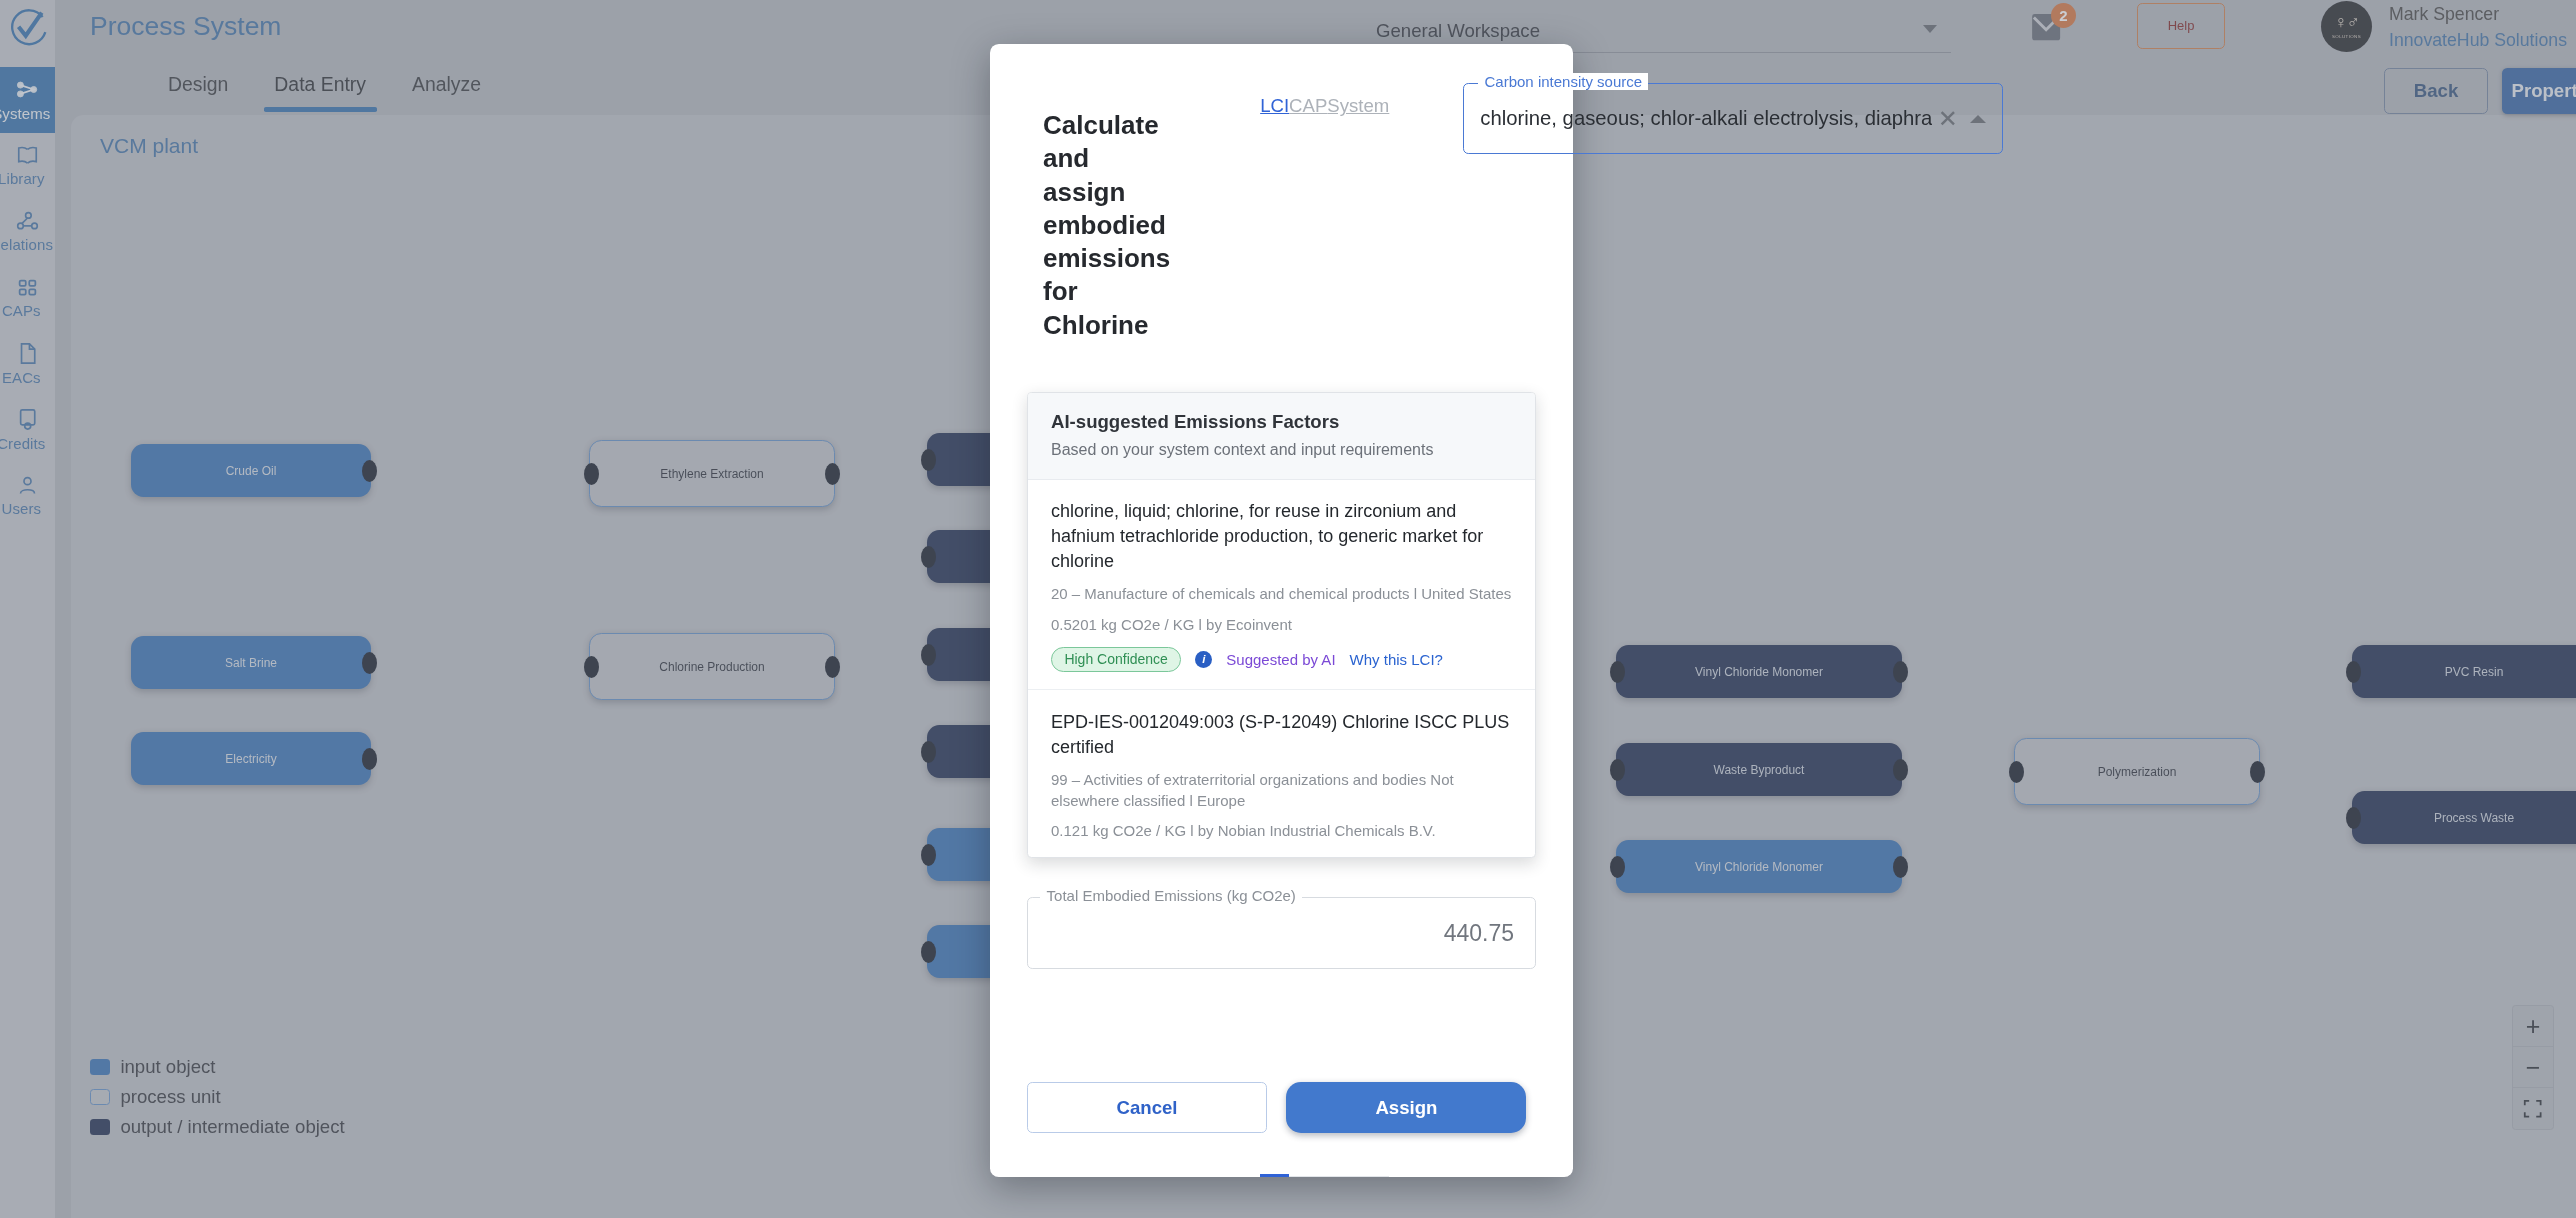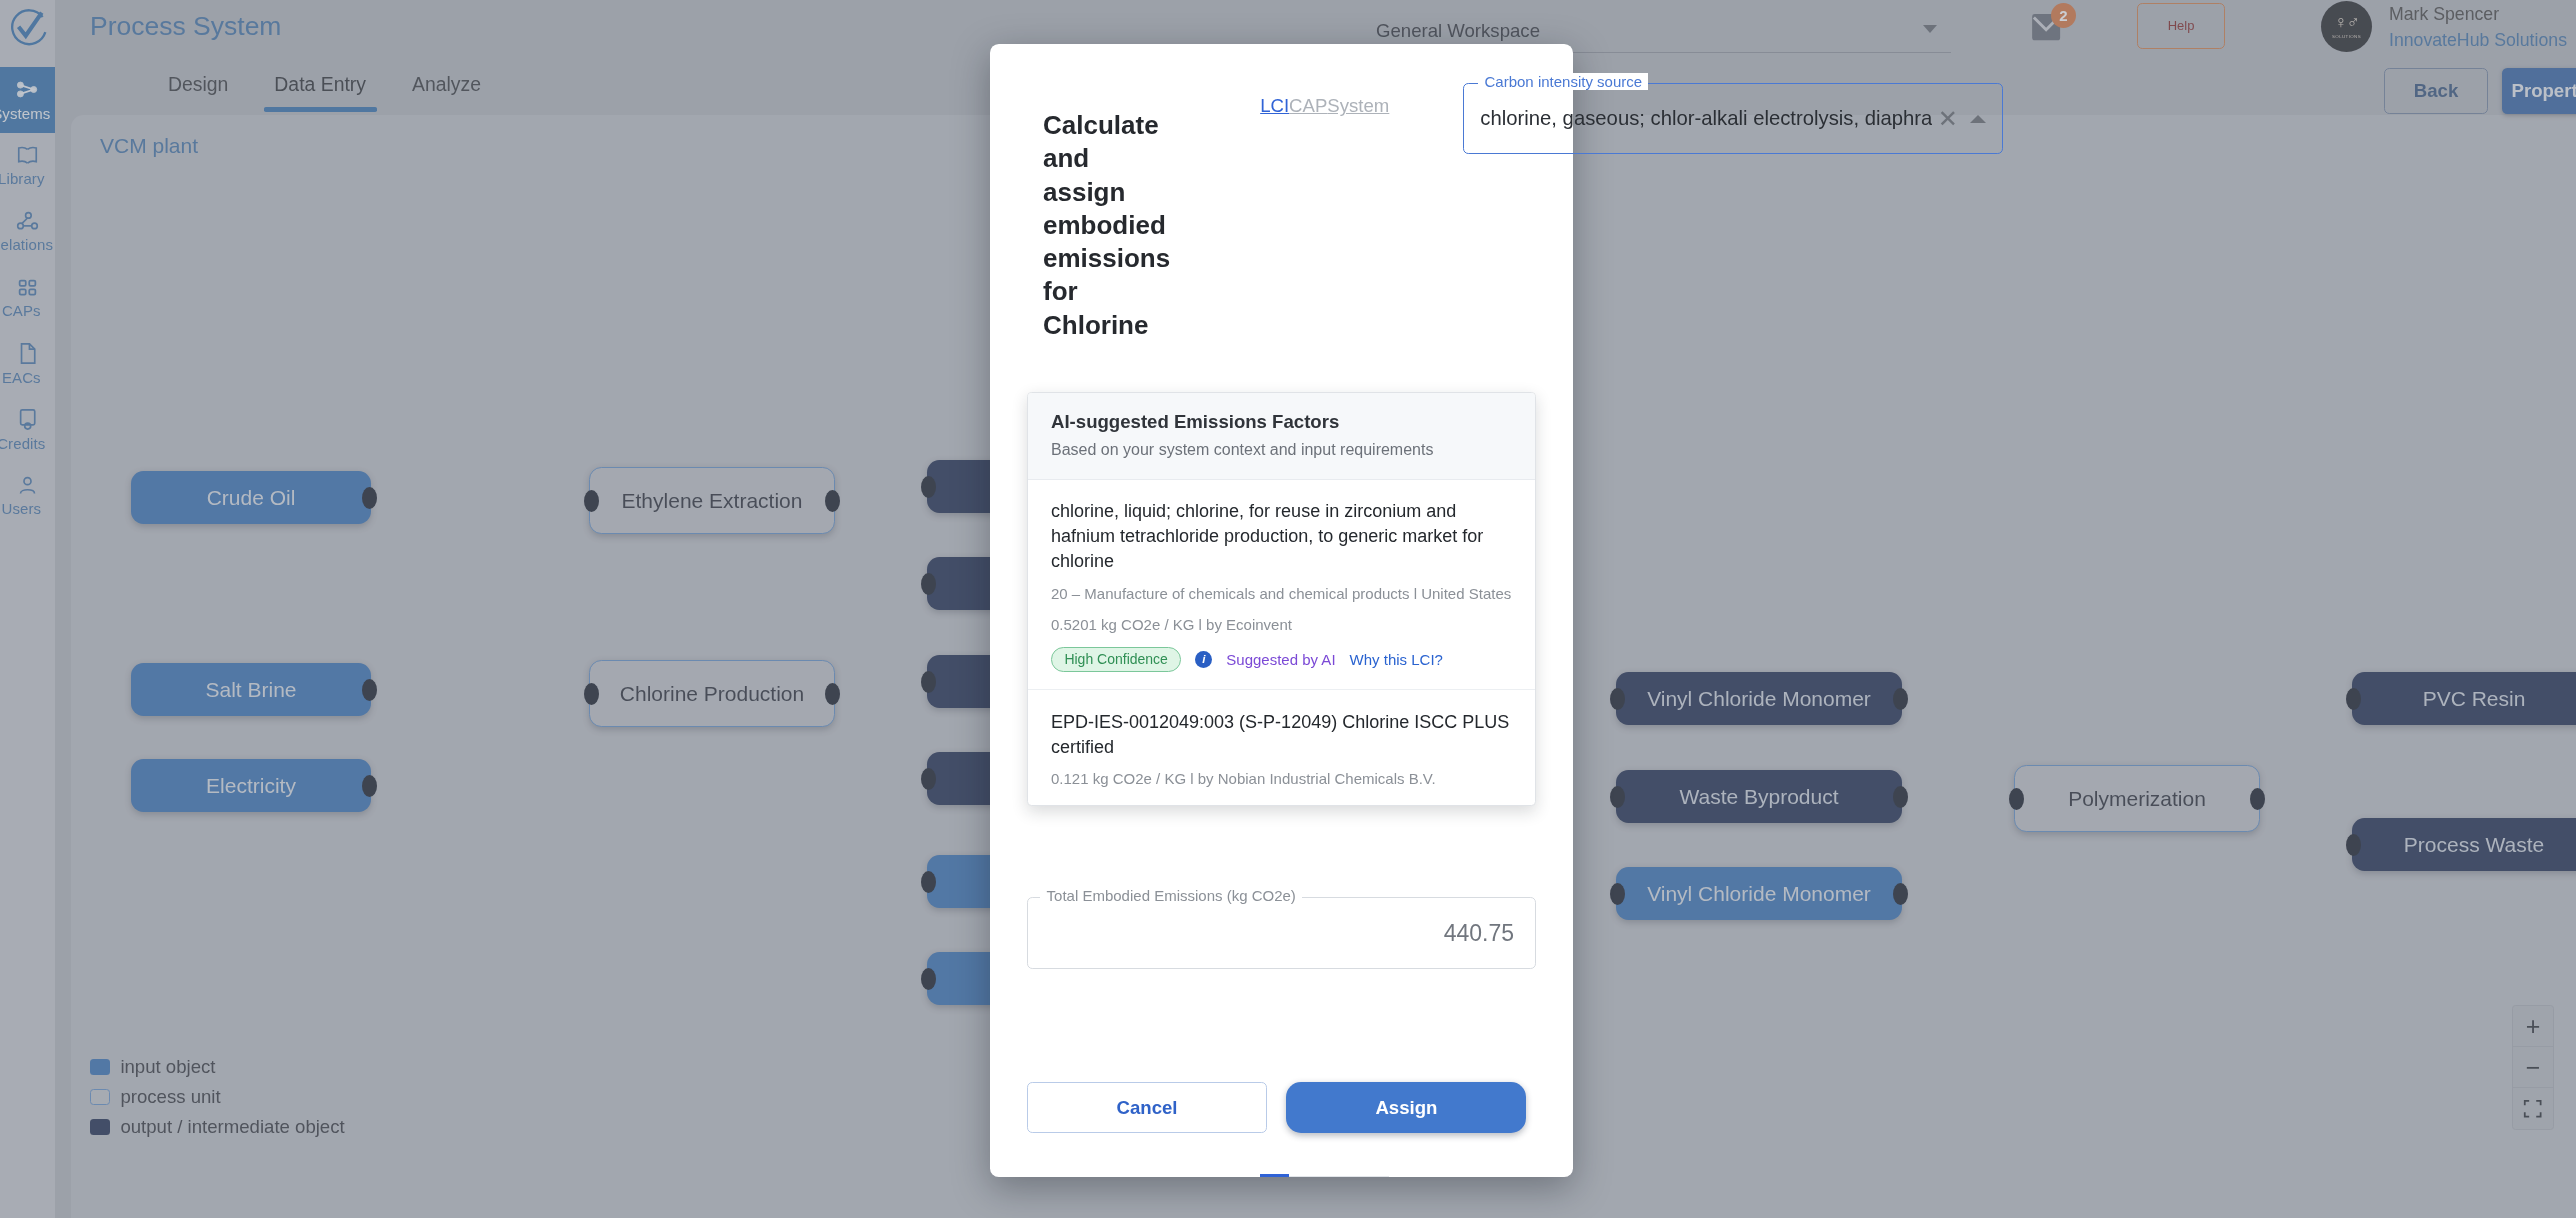--- a/index.html
+++ b/index.html
@@ -141,25 +141,24 @@
   #canvas-title {
     position: absolute; left: 29px; top: 19.4px;
     font-size: 21px; color: #3a6ea5;
   }
   #canvas { position: absolute; inset: 0; }
 
   .node {
     position: absolute;
     border-radius: 12.4px;
     display: flex; align-items: center; justify-content: center;
-    font-size: 21px;
+    font-size: 12px;
     box-shadow: 0 2.7px 6.2px rgba(40,45,55,.30);
     white-space: nowrap;
     cursor: pointer;
-    margin-top: 27px;
   }
   .node.input  { background: #2f6db4; color: #d8dee6; }
   .node.output { background: #15254a; color: #cbd2dd; }
   .node.proc   { background: #bcc0c7; color: #1f2430; border: 1.4px solid #5a8cc6; }
 
   .port {
     position: absolute; width: 15px; height: 22px;
     background: #0d1422; border-radius: 50%;
     top: 50%; transform: translateY(-50%);
   }
@@ -598,20 +597,21 @@
             <div class="dd-val">0.5201 kg CO2e / KG l by Ecoinvent</div>
             <div class="dd-badges">
               <span class="badge-conf">High Confidence</span>
               <span class="info-dot">i</span>
               <span class="link-ai">Suggested by AI</span>
               <span class="link-why">Why this LCI?</span>
             </div>
           </div>
           <div class="dd-opt">
             <div class="dd-name">EPD-IES-0012049:003 (S-P-12049) Chlorine ISCC PLUS certified</div>
+            <div class="dd-meta">99 – Activities of extraterritorial organizations and bodies Not elsewhere classified l Europe</div>
             <div class="dd-val">0.121 kg CO2e / KG l by Nobian Industrial Chemicals B.V.</div>
           </div>
         </div>
     </div>
 
     <div id="total-field">
       <span id="total-legend">Total Embodied Emissions (kg CO2e)</span>
       <span id="total-value">440.75</span>
     </div>
 

